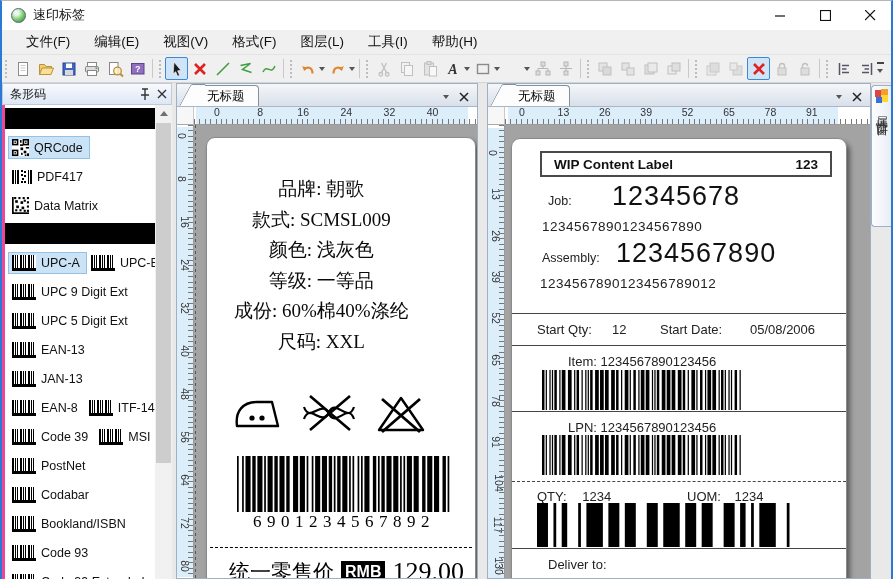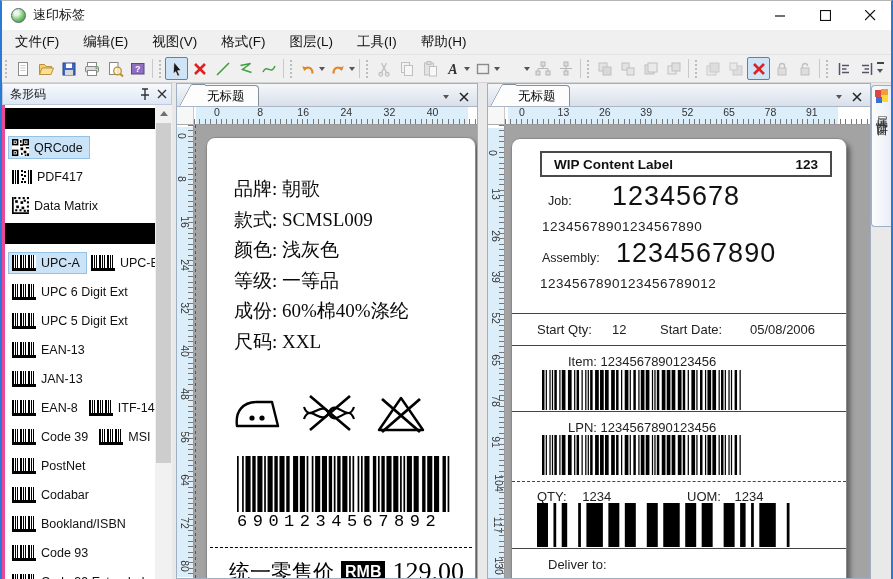--- a/index.html
+++ b/index.html
@@ -10,21 +10,21 @@
 
   
   .titlebar { height:30px; background:#fff; display:flex; align-items:center; position:relative; }
   .app-icon { width:15px; height:15px; border-radius:50%; margin:0 7px 0 11px;
               background:radial-gradient(circle at 35% 30%, #e8f8e8 0 18%, #79c86e 55%, #2e7d32 100%); border:1px solid #567; }
   .app-title { font-size:13px; color:#111; }
   .win-btns { margin-left:auto; display:flex; height:100%; }
   .win-btn { width:45px; display:flex; align-items:center; justify-content:center; }
 
   
-  .menubar { height:25px; background:#f0f0f0; display:flex; align-items:center; padding-left:3px; border-bottom:1px solid #e3e3e3; }
+  .menubar { height:25px; background:#f0f0f0; display:flex; align-items:center; padding-left:14px; border-bottom:1px solid #e3e3e3; }
   .menu-item { padding:3px 12px; font-size:13.5px; color:#111; }
 
   
   .toolbar { height:28px; background:#f0f0f0; display:flex; align-items:center; border-bottom:1px solid #d4d4d4; position:relative; padding-left:2px; }
   .grip { width:5px; height:18px; margin:0 2px; background:repeating-linear-gradient(180deg,#bdbdbd 0 2px,transparent 2px 4px); background-size:2px 100%; background-repeat:no-repeat; background-position:1px 0; }
   .tb-btn { width:23px; height:23px; display:flex; align-items:center; justify-content:center; border:1px solid transparent; border-radius:2px; }
   .tb-btn.sel { background:#cfe4f7; border-color:#3c89da; }
   .tb-btn.dis { opacity:.55; filter:grayscale(1); }
   .caret { width:0; height:0; border:3.5px solid transparent; border-top:4px solid #555; margin:4px 1px 0 0; }
   .tsep { width:1px; height:19px; background:#c9c9c9; margin:0 3px; }
@@ -58,37 +58,37 @@
   .tab::before { content:""; position:absolute; left:-9px; bottom:0; width:14px; height:21px; background:#fdfdfd; border-left:1px solid #82909f; border-top:1px solid #82909f; transform:skewX(-28deg); border-radius:2px 0 0 0; z-index:-0; }
   .tab span{ position:relative; }
   .tab-btns { margin-left:auto; display:flex; align-items:center; gap:9px; padding:0 8px 4px 0; }
   .ruler-row { height:18px; flex:0 0 18px; display:flex; }
   .corner { width:17px; flex:0 0 17px; background:#f7f7f7; border-right:1px solid #c9c9c9; border-bottom:1px solid #aaa; }
   .hruler { flex:1; position:relative; background:#fff; border-bottom:1px solid #9a9a9a; overflow:hidden; }
   .hruler::after { content:""; position:absolute; left:0; right:0; bottom:0; height:5px;
                    background:repeating-linear-gradient(90deg,#777 0 1px,transparent 1px 5.4px); }
   .rband { position:absolute; top:0; bottom:0; background:#ddeefb; }
   .rlabel { position:absolute; top:0; transform:translateX(-50%); font-size:10.5px; color:#333; line-height:11px; }
-  .doc-body { flex:1; display:flex; overflow:hidden; }
+  .doc-body { flex:1; display:flex; overflow:hidden;text-align:center; }
   .vruler { width:17px; flex:0 0 17px; background:#fff; border-right:1px solid #9a9a9a; position:relative; overflow:hidden; }
   .vruler::after { content:""; position:absolute; top:0; bottom:0; right:0; width:5px;
                    background:repeating-linear-gradient(180deg,#777 0 1px,transparent 1px 5.4px); }
   .vband { position:absolute; left:0; right:0; background:#ddeefb; }
   .vlabel { position:absolute; left:2px; transform:rotate(90deg); font-size:10.5px; color:#333; line-height:10px; }
   .canvas { flex:1; background:#a3a3a3; position:relative; overflow:hidden; }
   .canvas.dashedge::before { content:""; position:absolute; left:1px; top:0; bottom:0; width:1px;
                    background:repeating-linear-gradient(180deg,#555 0 3px,transparent 3px 6px); }
   .paper { position:absolute; background:#fff; border:1px solid #8a8a8a; border-radius:9px; box-shadow:3px 4px 5px rgba(0,0,0,.45); overflow:hidden; }
 
   
   .cloth-text { position:absolute; left:27px; top:36px; font-family:"Liberation Serif","DejaVu Serif",serif; font-size:19px; line-height:30.5px; color:#0a0a0a; white-space:nowrap; }
   .care-row { position:absolute; left:20px; top:252px; display:flex; gap:13px; align-items:center; }
   .ean { position:absolute; left:30px; top:318px; width:214px; }
   .ean .bars { width:100%; height:56px; }
-  .ean .digits { font-family:Liberation Mono, monospace; font-size:17px; letter-spacing:5.5px; color:#000; margin-top:0px; white-space:nowrap; }
+  .ean .digits { font-family:Liberation Serif, serif; font-size:17px; letter-spacing:5.5px; color:#000; margin-top:0px; white-space:nowrap; }
   .dashline { position:absolute; left:3px; right:3px; top:409px; border-top:1.6px dashed #000; }
   .price-row { position:absolute; left:22px; top:419px; display:flex; align-items:center; gap:7px; font-family:"Liberation Serif","DejaVu Serif",serif; font-size:21px; color:#000; white-space:nowrap; }
   .price-row .rmb { background:#000; color:#fff; font-family:"Liberation Sans",sans-serif; font-weight:bold; font-size:16px; padding:2px 4px; }
   .price-row .pval { font-size:26px; }
 
   
   .wip * { white-space:nowrap; }
   .wip .hdr { position:absolute; left:28px; top:12px; width:292px; height:26px; border:2px solid #4a4a4a; display:flex; align-items:center; padding:0 12px; font-size:13.5px; font-weight:bold; color:#111; }
   .wip .hdr .num { margin-left:auto; font-weight:bold; }
   .fld-sm { position:absolute; font-size:12.5px; color:#222; }
@@ -453,21 +453,21 @@
             <span>UPC-A</span>
           </span>
           <span class="sb-item">
             <span class="ic-bars"></span>
             <span>UPC-E</span>
           </span>
         </div>
         <div class="sb-row">
           <span class="sb-item">
             <span class="ic-bars"></span>
-            <span>UPC 6 Digit Ext</span>
+            <span>UPC 9 Digit Ext</span>
           </span>
         </div>
         <div class="sb-row">
           <span class="sb-item">
             <span class="ic-bars"></span>
             <span>UPC 5 Digit Ext</span>
           </span>
         </div>
         <div class="sb-row">
           <span class="sb-item">

